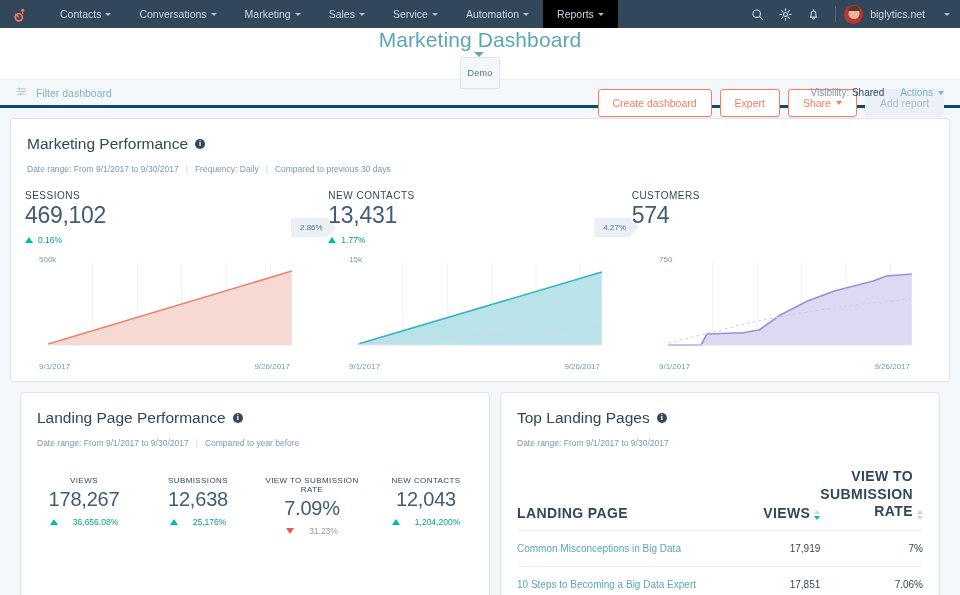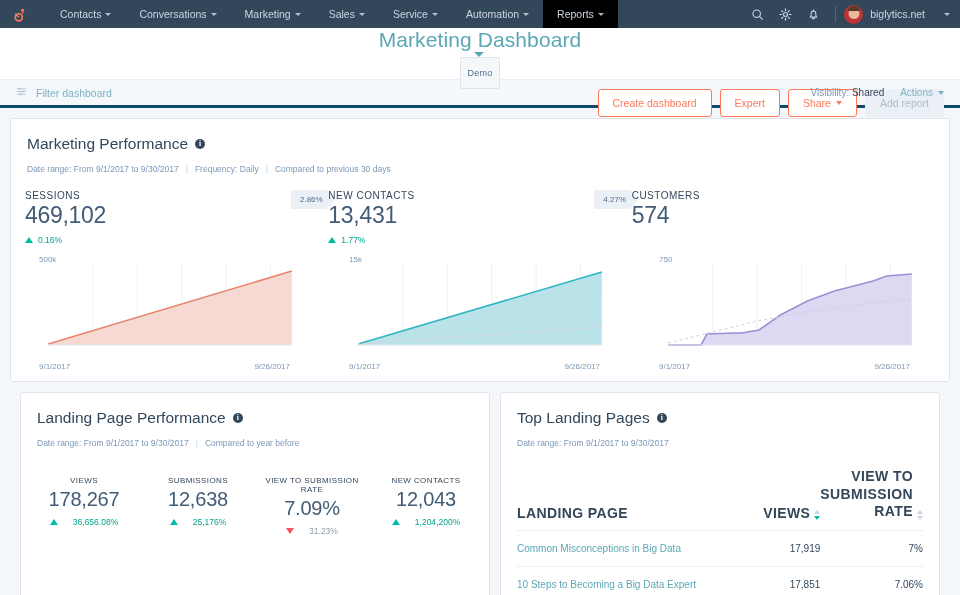--- a/index.html
+++ b/index.html
@@ -133,21 +133,21 @@
     width: 0; height: 0; border-left: 4px solid transparent;
     border-right: 4px solid transparent; border-bottom: 6px solid #00bda5;
   }
   .tri-dn {
     width: 0; height: 0; border-left: 4px solid transparent;
     border-right: 4px solid transparent; border-top: 6px solid #f2545b;
   }
   .d-up { color: #00a38d; }
   .d-dn { color: #8e9aa8; }
   .chev-badge {
-    position: absolute; top: 0; left: 266px;
+    position: absolute; top: 28px; left: 266px;
     background: #eaf0f6; color: #516f90; font-size: 8px;
     padding: 5px 13px 5px 9px; white-space: nowrap;
     clip-path: polygon(0 0, calc(100% - 9px) 0, 100% 50%, calc(100% - 9px) 100%, 0 100%);
   }
 
   
   .charts-row { display: flex; padding: 8px 14px 10px 14px; gap: 20px; }
   .chart-box { flex: 1; position: relative; }
   .chart-svg { display: block; width: 100%; height: 105px; }
   .ylab {

